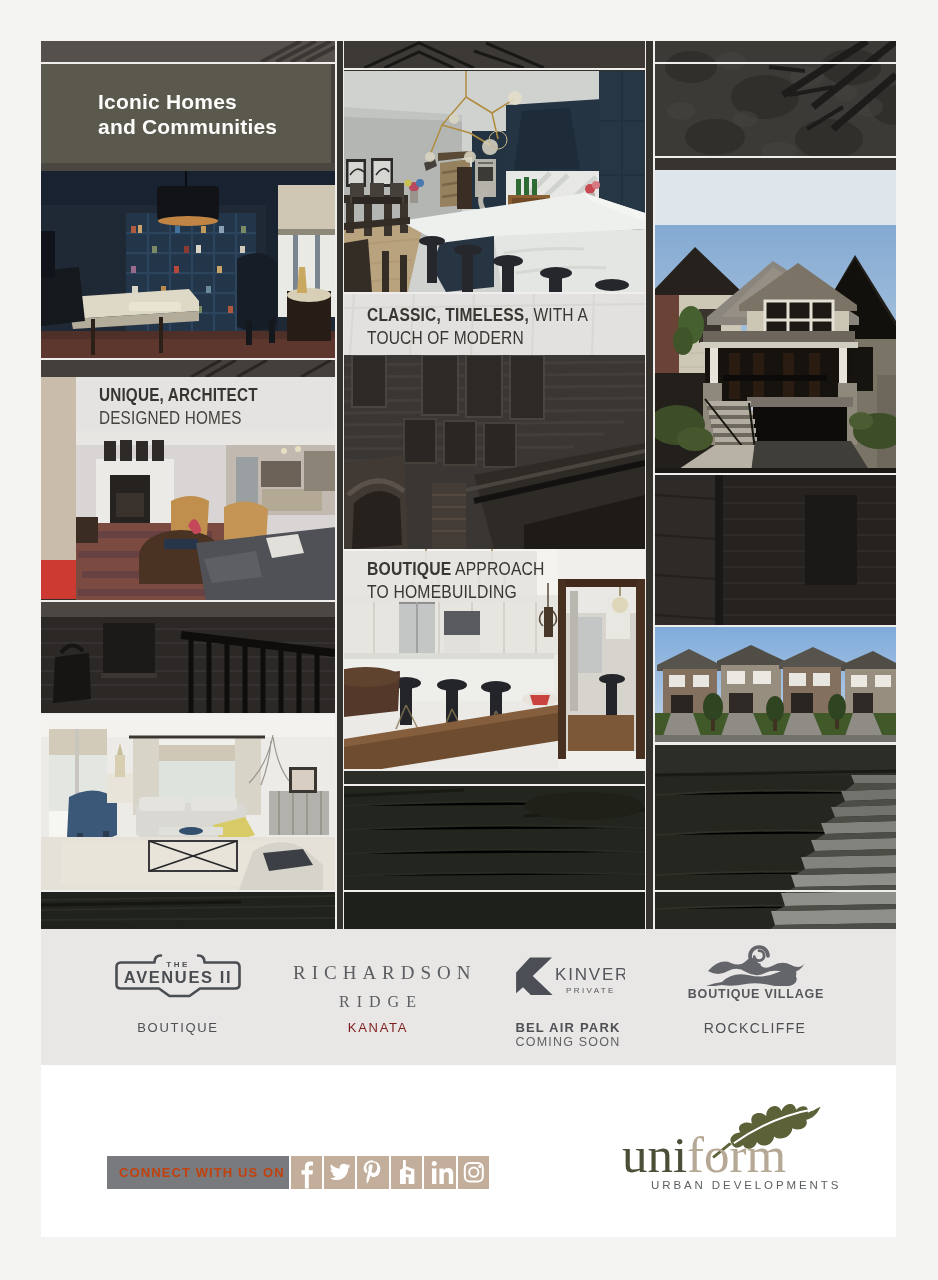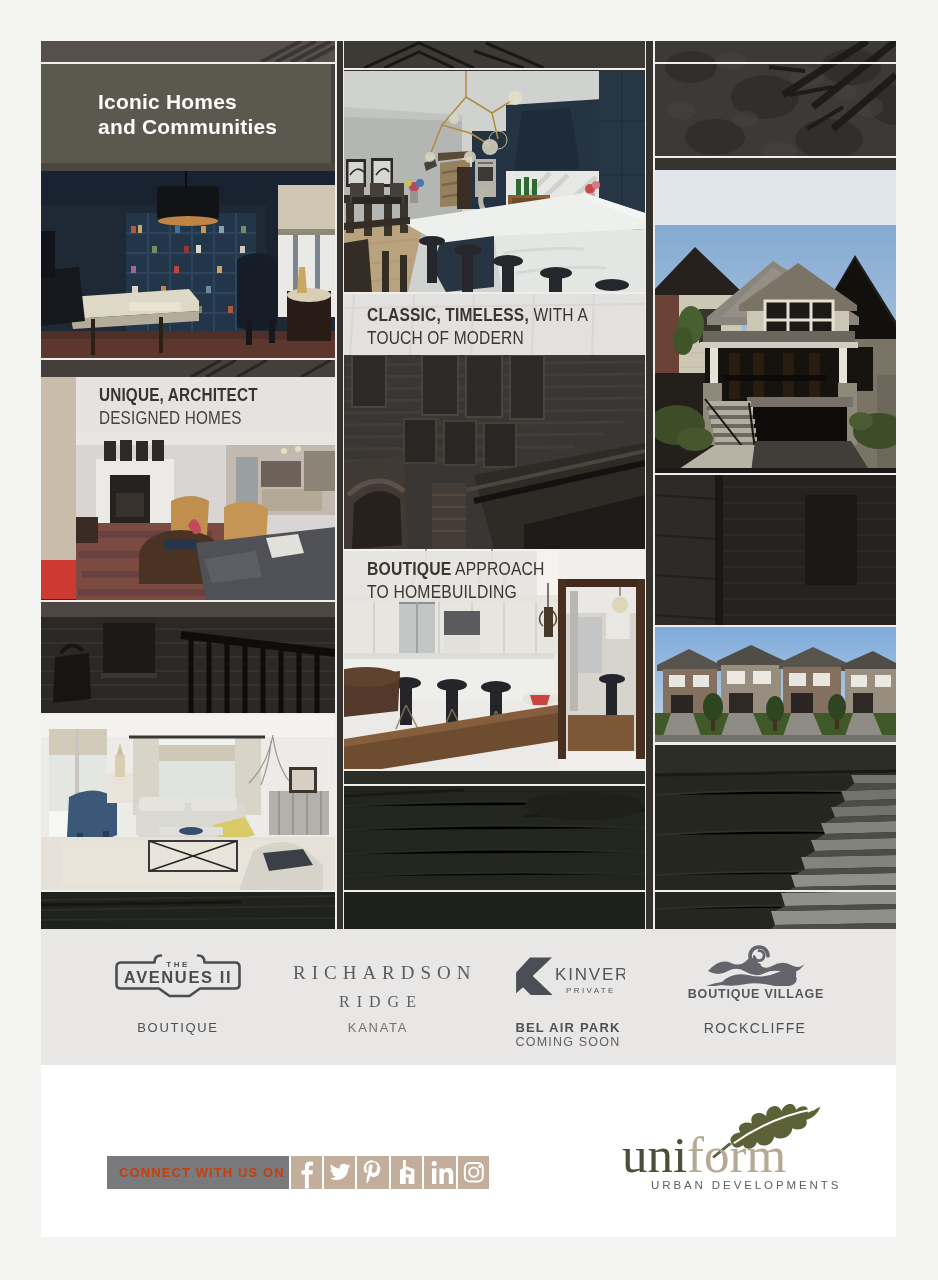--- a/index.html
+++ b/index.html
@@ -741,21 +741,21 @@
 </svg>
 </div>
 
 <div class="abs" style="left:113px;top:1020px;width:130px;text-align:center;font-size:13px;letter-spacing:1.7px;color:#4e5055;">BOUTIQUE</div>
 
 <div class="abs" style="left:288px;top:962px;width:180px;text-align:center;font-family:'Liberation Serif',serif;color:#5b5d61;">
 <div style="font-size:19px;letter-spacing:6px;margin-left:5px;">RICHARDSON</div>
 <div style="font-size:16px;letter-spacing:7px;margin-top:9px;margin-left:6px;">RIDGE</div>
 </div>
 
-<div class="abs" style="left:313px;top:1020px;width:130px;text-align:center;font-size:13px;letter-spacing:1.7px;color:#737373;">KANATA</div>
+<div class="abs" style="left:313px;top:1020px;width:130px;text-align:center;font-size:13px;letter-spacing:1.7px;color:#7f1d1d;">KANATA</div>
 
 <div class="abs" style="left:515px;top:956px;width:110px;height:40px;">
 <svg width="110" height="40" viewBox="0 0 110 40">
 <polygon points="15,1.5 37,1.5 17.7,20 37.6,39 15.8,39 8,31.3 1.1,37.2 1.1,16.4" fill="#4b4e55"></polygon>
 <text x="40" y="24" font-size="17" letter-spacing="1.8" fill="#54565c" font-family="Liberation Sans,sans-serif">KINVER</text>
 <text x="51" y="37" font-size="8" letter-spacing="2.4" fill="#54565c" font-family="Liberation Sans,sans-serif">PRIVATE</text>
 </svg>
 </div>
 
 <div class="abs" style="left:503px;top:1020px;width:130px;text-align:center;font-size:13px;font-weight:bold;letter-spacing:1.2px;color:#4e5055;">BEL AIR PARK</div>

